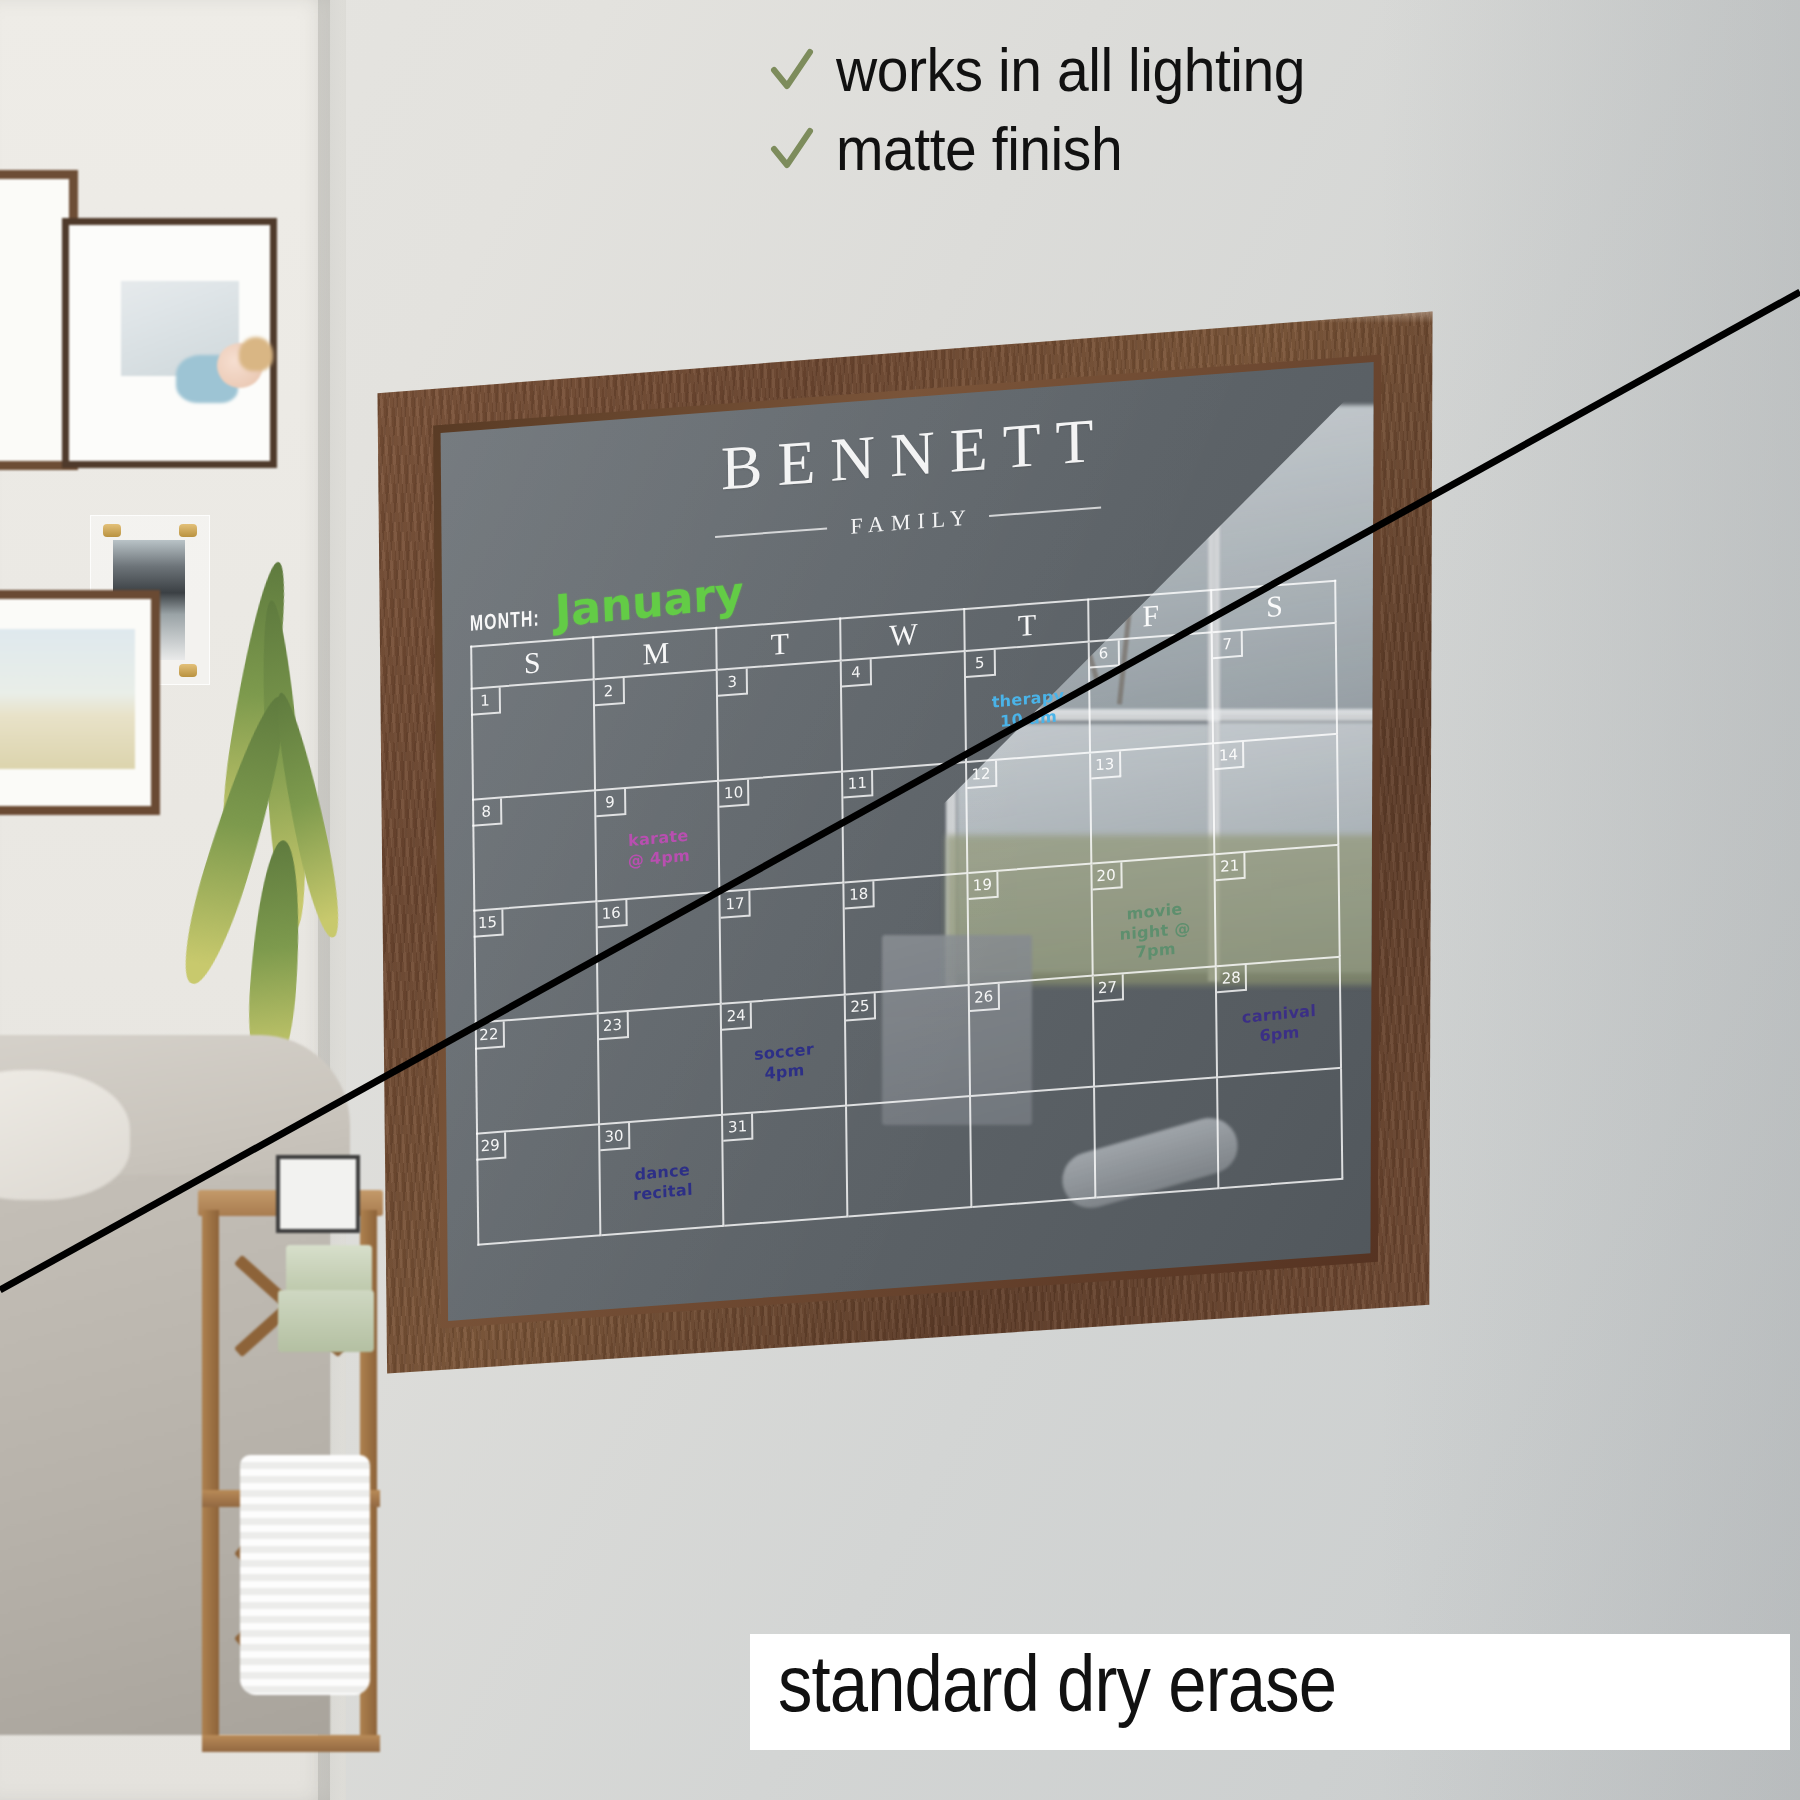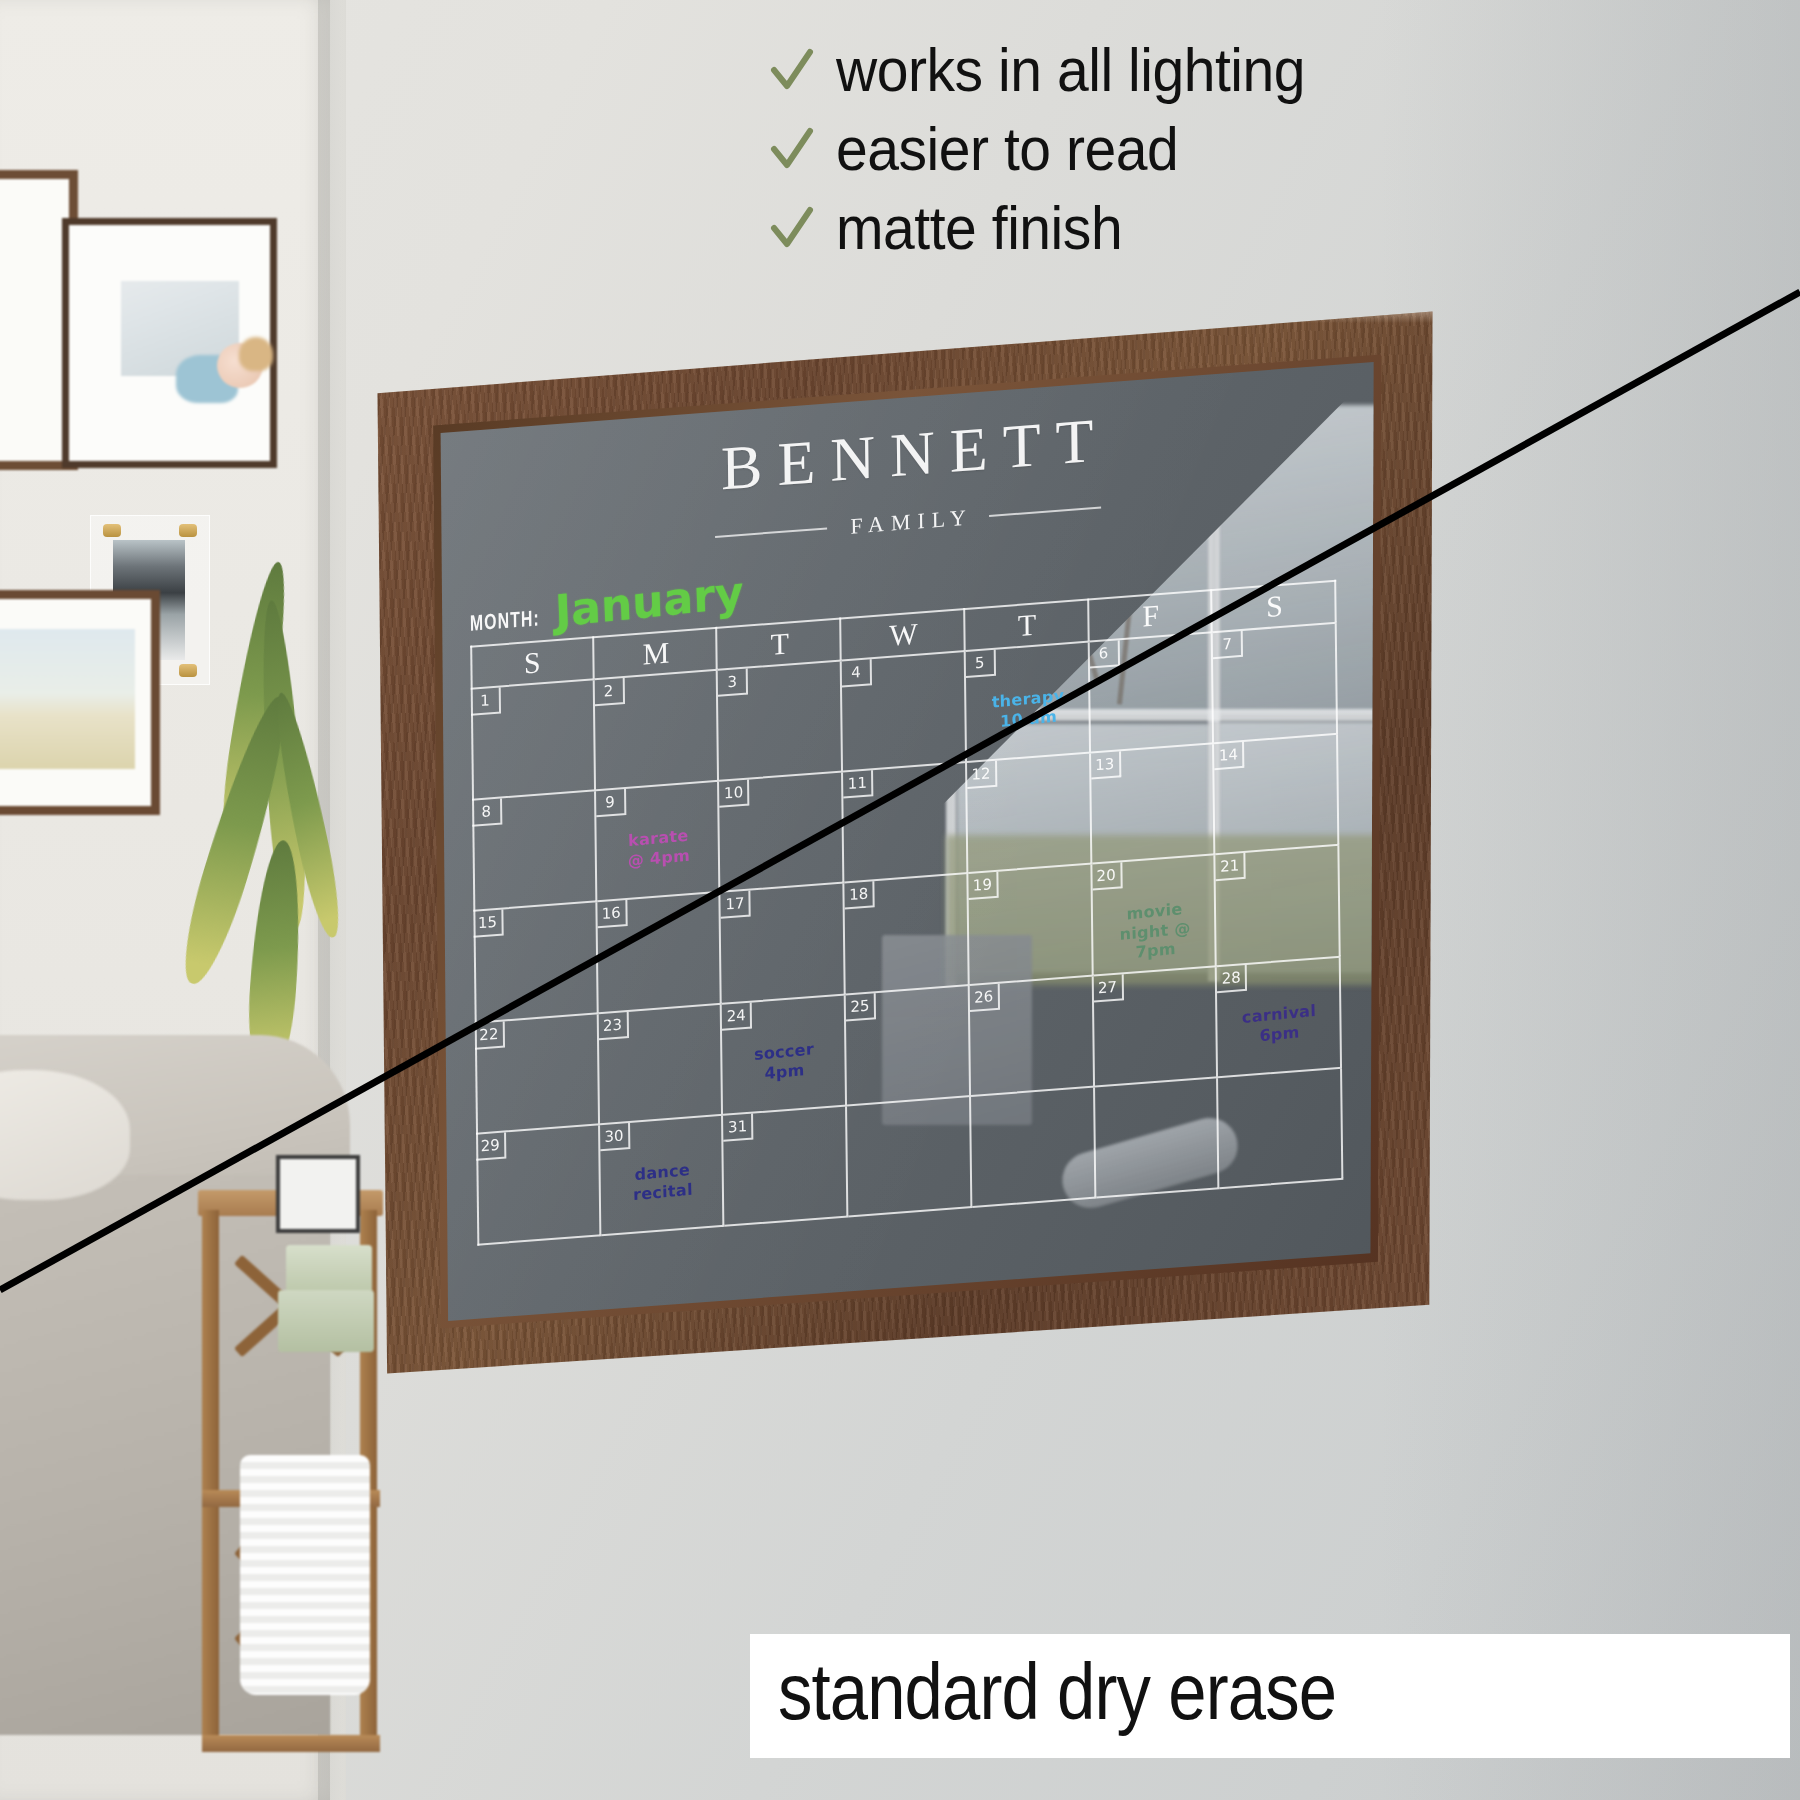--- a/index.html
+++ b/index.html
@@ -177,21 +177,21 @@
     letter-spacing:.3px; }
 
   
   #split{ position:absolute; left:0; top:0; width:1800px; height:1800px; pointer-events:none; }
 
   
   .label-box{ position:absolute; background:#ffffff; display:flex; align-items:center; }
   #label-nonglare{ left:36px; top:108px; padding:10px 26px 16px 26px; }
   #label-nonglare .t{ font-family:"Liberation Sans", sans-serif; font-size:76px;
     font-weight:400; color:#111; letter-spacing:-1px; transform:scaleX(.88); transform-origin:left; }
-  #label-standard{ left:750px; top:1634px; padding:12px 28px 20px 28px; width:1040px; }
+  #label-standard{ left:750px; top:1634px; padding:4px 28px 20px 28px; width:1040px; }
   #label-standard .t{ font-family:"Liberation Sans", sans-serif; font-size:80px;
     font-weight:400; color:#111; letter-spacing:-1px; transform:scaleX(.86); transform-origin:left; }
 
   #bullets{ position:absolute; left:770px; top:34px; width:1010px; }
   .bullet{ display:flex; align-items:center; gap:22px; margin-bottom:8px; }
   .bullet .chk{ width:44px; height:52px; flex:0 0 44px; position:relative; }
   .bullet .chk svg{ position:absolute; inset:0; }
   .bullet .btxt{ font-family:"Liberation Sans", sans-serif; font-size:62px; color:#111;
     letter-spacing:-.5px; transform:scaleX(.92); transform-origin:left; white-space:nowrap; }
 </style>
@@ -404,28 +404,20 @@
           </svg>
       </span>
       <span class="btxt">works in all lighting</span>
     </div>
     <div class="bullet">
       <span class="chk">
         <svg viewBox="0 0 44 52">
             <path d="M4 26 L17 42 L40 8" fill="none" stroke="#7d8c5c" stroke-width="6" stroke-linecap="round" stroke-linejoin="round"></path>
           </svg>
       </span>
-      <span class="btxt">easier to read</span>
-    </div>
-    <div class="bullet">
-      <span class="chk">
-        <svg viewBox="0 0 44 52">
-            <path d="M4 26 L17 42 L40 8" fill="none" stroke="#7d8c5c" stroke-width="6" stroke-linecap="round" stroke-linejoin="round"></path>
-          </svg>
-      </span>
       <span class="btxt">matte finish</span>
     </div>
   </div>
 
   <div class="label-box" id="label-standard">
     <span class="t">standard dry erase</span>
   </div>
 
 </div>
 

